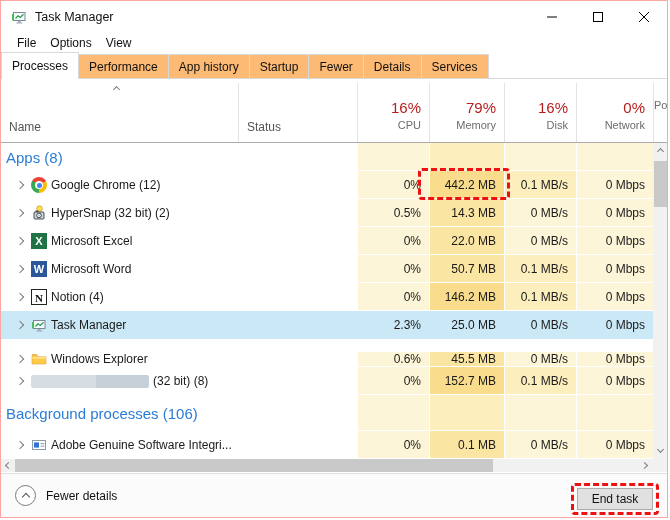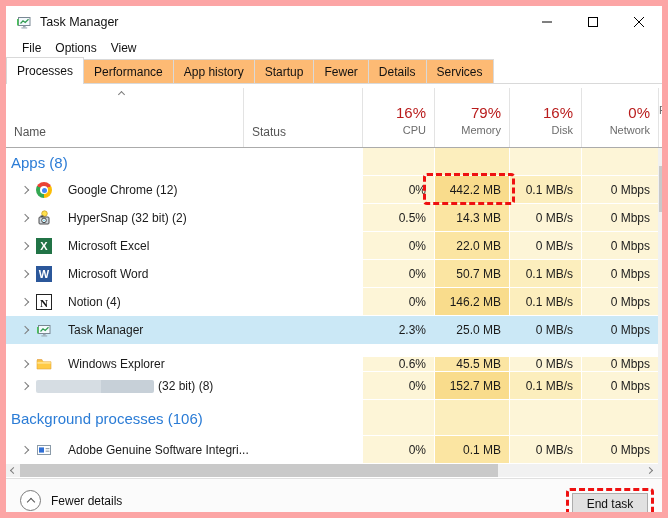--- a/index.html
+++ b/index.html
@@ -1,17 +1,17 @@
 <!DOCTYPE html>
 <html><head>
 <meta charset="utf-8">
 <style>
   * { margin:0; padding:0; box-sizing:border-box; }
   html,body { width:670px; height:520px; background:#fff; font-family:"Liberation Sans",sans-serif; }
-  .window { position:relative; width:668px; height:518px; border:6px solid #fca5a5; background:#fff; overflow:hidden; }
+  .window { position:relative; width:668px; height:518px; border:1px solid #fca5a5; background:#fff; overflow:hidden; }
 
   
   .titlebar { position:absolute; left:0; top:0; width:100%; height:32px; display:flex; align-items:center; background:#fff; }
   .titlebar .appicon { margin:0 8px 0 10px; width:16px; height:16px; flex:none; }
   .titlebar .title { font-size:12.5px; color:#111; }
   .wincontrols { position:absolute; right:0; top:0; height:32px; display:flex; }
   .wbtn { width:46px; height:32px; display:flex; align-items:center; justify-content:center; background:#fff; border:none; cursor:pointer; }
 
   
   .menubar { position:absolute; left:0; top:32px; width:100%; height:20px; display:flex; align-items:center; padding-left:9px; background:#fff; }
@@ -33,21 +33,21 @@
   .h-usage .pct { margin-top:16px; font-size:15px; color:#b91c1c; }
   .h-usage .lbl { margin-top:3px; font-size:11px; color:#6c6c6c; }
   .sortchev { position:absolute; left:113px; top:8px; }
 
   
   .tbody { position:absolute; left:0; top:142px; width:652px; height:316px; background:#fff; overflow:hidden; }
   .trow { display:flex; align-items:stretch; width:652px; }
   .name-cell { width:237px; display:flex; align-items:center; padding-left:16px; }
   .trow.section .name-cell { padding-left:5px; }
   .section-label { font-size:15px; color:#2b7cd6; }
-  .pname { font-size:12px; color:#1a1a1a; margin-left:16px; white-space:nowrap; }
+  .pname { font-size:12px; color:#1a1a1a; margin-left:4px; white-space:nowrap; }
   .trow .ic { margin-left:8px; }
   .status-cell { width:119px; }
   .vcell { display:flex; align-items:center; justify-content:flex-end; padding-right:8px; font-size:12px; color:#1a1a1a; border-left:1px solid #fff; border-bottom:1px solid #fff; }
   .w-cpu{width:72px}.w-mem{width:75px}.w-disk{width:72px}.w-net{width:77px}
   .h1{background:#fdf5d7}.h2{background:#fceebd}.h3{background:#fbe5a2}.h4{background:#f9dc8c}
   .trow.selected { background:#cbe8f6; }
   .trow.selected .vcell { background:#cbe8f6; border-color:#cbe8f6; }
   .blurbox { display:inline-block; width:118px; height:13px; margin-left:8px; border-radius:2px;
              background:linear-gradient(90deg,#d6dde3 0 55%,#c7d0d8 55%); }
   .blurbox + .pname { margin-left:4px; }

